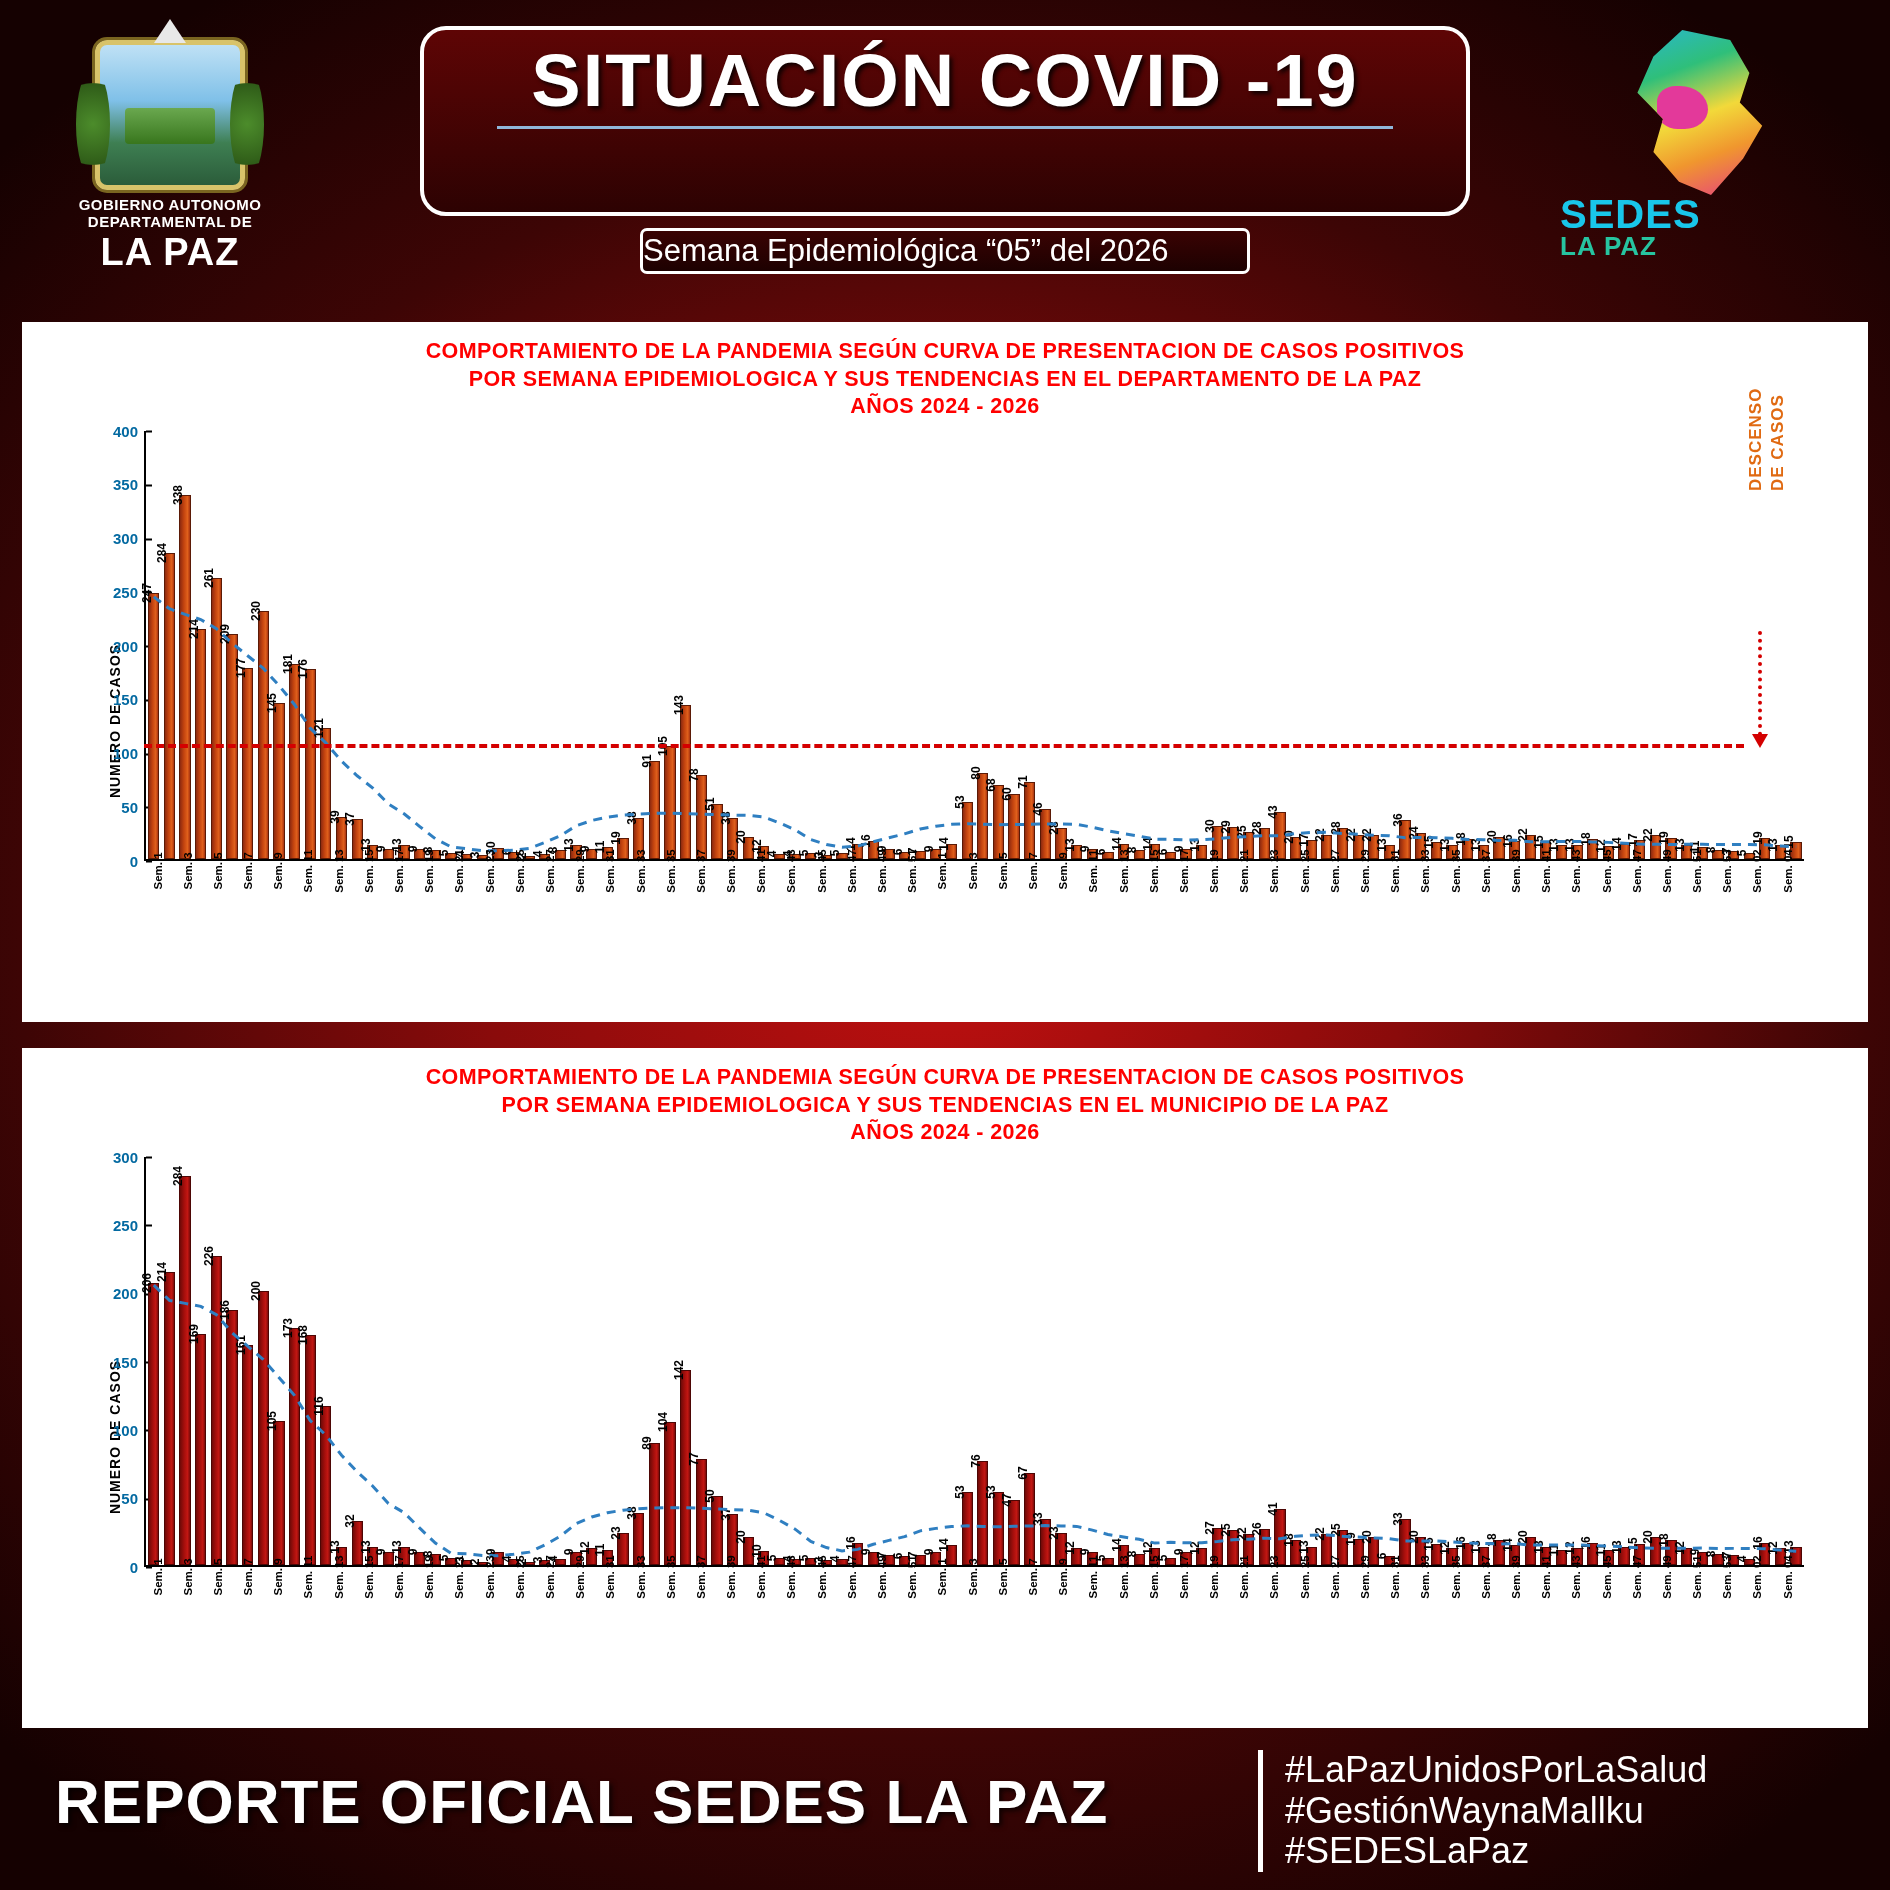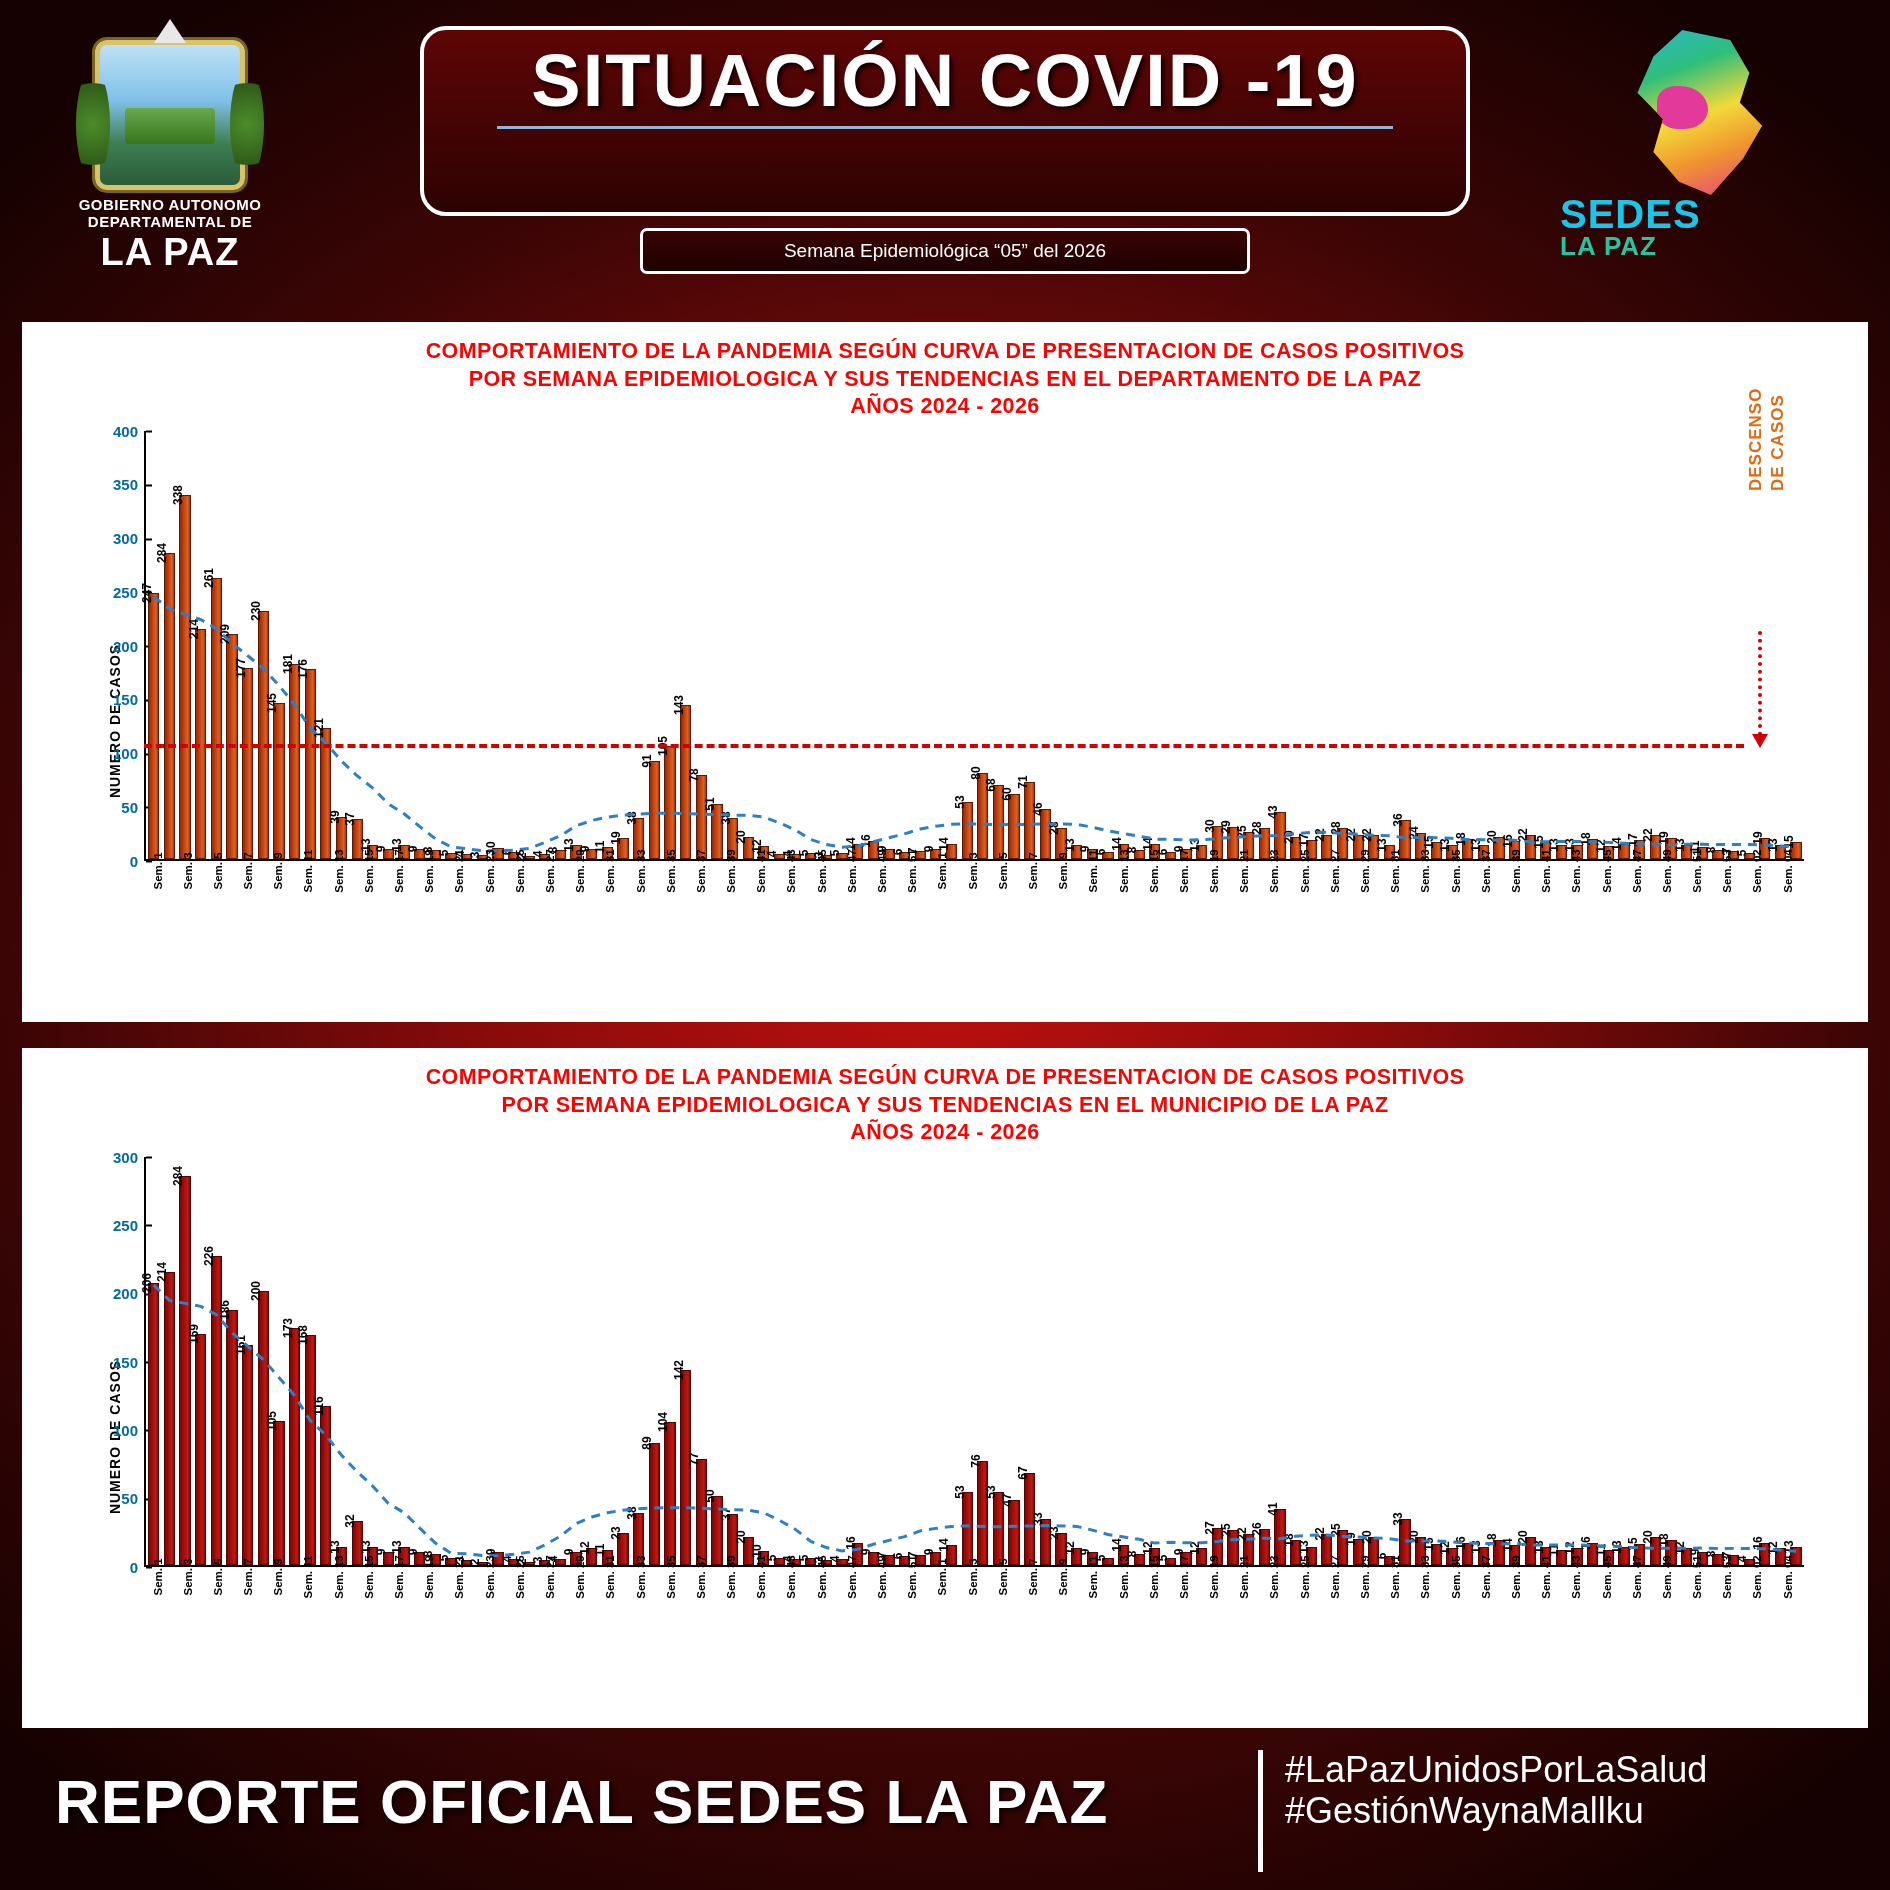--- a/index.html
+++ b/index.html
@@ -60,21 +60,21 @@
   .title-main {
     color:#fff; font-size:74px; font-weight:bold; letter-spacing:2px; line-height:1;
     text-shadow:3px 3px 4px rgba(0,0,0,.8);
   }
   .title-rule { width:86%; height:3px; background:#8fb7d9; margin:8px auto 8px; }
   .title-sub { color:#fff; font-size:34px; letter-spacing:.3px; }
   .week-box {
     position:absolute; left:640px; top:228px; width:610px; height:46px;
     background:linear-gradient(#3a0303,#1d0101);
     border:3px solid #fff; border-radius:7px;
-    color:#fff; font-size:19px; text-align:center; line-height:40px;
+    color:#fff; font-size:31px; line-height:40px;
   }
   .sedes {
     position:absolute; right:60px; top:30px; width:270px; height:260px; 
   }
   .sedes-map{
     position:relative; width:160px; height:165px; margin:0 auto;
     background:linear-gradient(160deg,#29b6d8 0%, #2fbf7a 28%, #f2d93a 52%, #f0962e 72%, #e5368c 100%);
     clip-path:polygon(42% 0%, 72% 6%, 84% 26%, 78% 44%, 92% 58%, 80% 78%, 60% 100%, 40% 92%, 24% 74%, 30% 54%, 14% 38%, 24% 16%);
   }
   .sedes-map:after{
@@ -1753,16 +1753,17 @@
         </div>
       </div>
   </div>
 
   <div class="footer">
     <div class="footer-left">REPORTE OFICIAL SEDES LA PAZ</div>
     <div class="footer-div"></div>
     <div class="footer-tags">
       <div>#LaPazUnidosPorLaSalud</div>
       <div>#GestiónWaynaMallku</div>
+      <div>#SEDESLaPaz</div>
     </div>
   </div>
 
 </div>
 
 </body></html>

